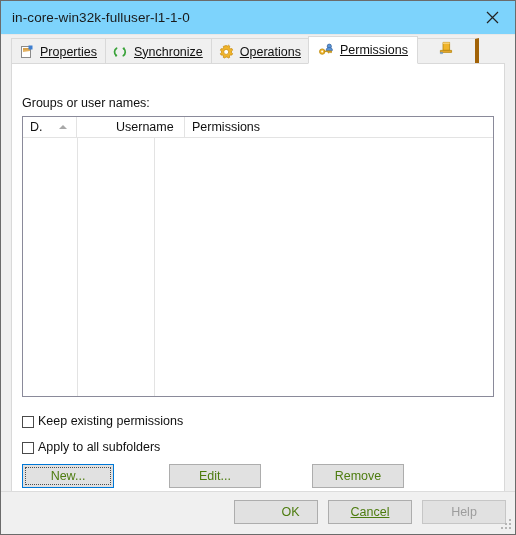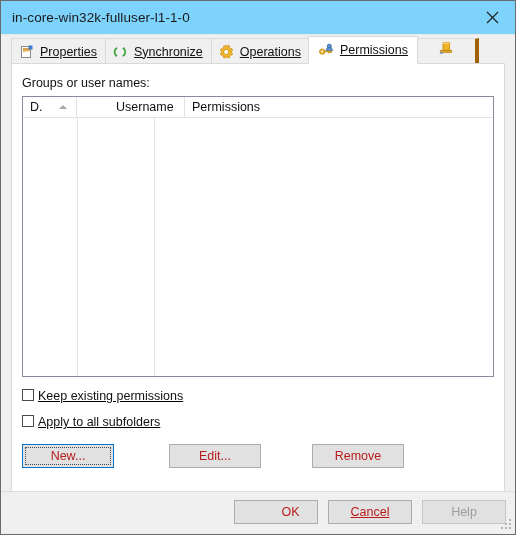--- a/index.html
+++ b/index.html
@@ -126,20 +126,21 @@
   }
   .panel-inner {
     position: absolute;
     left: 0; top: 0; right: 0; bottom: 0;
     padding: 12px 10px 0 10px;
   }
   .field-label {
     font-size: 12.5px;
     color: #111;
     margin-bottom: 6px;
+    margin-top: 20px;
   }
 
   
   .listview {
     border: 1px solid #8a8a9a;
     background: #ffffff;
     height: 281px;
     box-sizing: border-box;
     position: relative;
     overflow: hidden;
@@ -206,25 +207,24 @@
   .lv-td.c1 { width: 54px; }
   .lv-td.c2 { width: 76px; }
   .lv-td.c3 { flex: 1; }
 
   
   .checks {
     margin-top: 12px;
   }
   .checkrow {
     display: flex;
-    align-items: flex-start;
+    align-items: flex-end;
     height: 19px;
     margin-bottom: 7px;
     cursor: default;
-    text-decoration: underline;
   }
   .cbox {
     width: 12px;
     height: 12px;
     box-sizing: border-box;
     border: 1px solid #4a4a4a;
     background: #ffffff;
     margin-right: 4px;
     flex: 0 0 12px;
   }
@@ -238,21 +238,21 @@
     margin-top: 10px;
     position: relative;
     height: 24px;
   }
   .btn {
     box-sizing: border-box;
     background: #e1e1e1;
     border: 1px solid #adadad;
     font-family: "Liberation Sans", sans-serif;
     font-size: 12.5px;
-    color: #b91c1c;
+    color: #4d7c0f;
     display: flex;
     align-items: center;
     justify-content: center;
     cursor: default;
     user-select: none;
   }
   .btn.default-focus {
     border: 1px solid #0078d7;
     background: #e1e1e1;
     position: relative;

